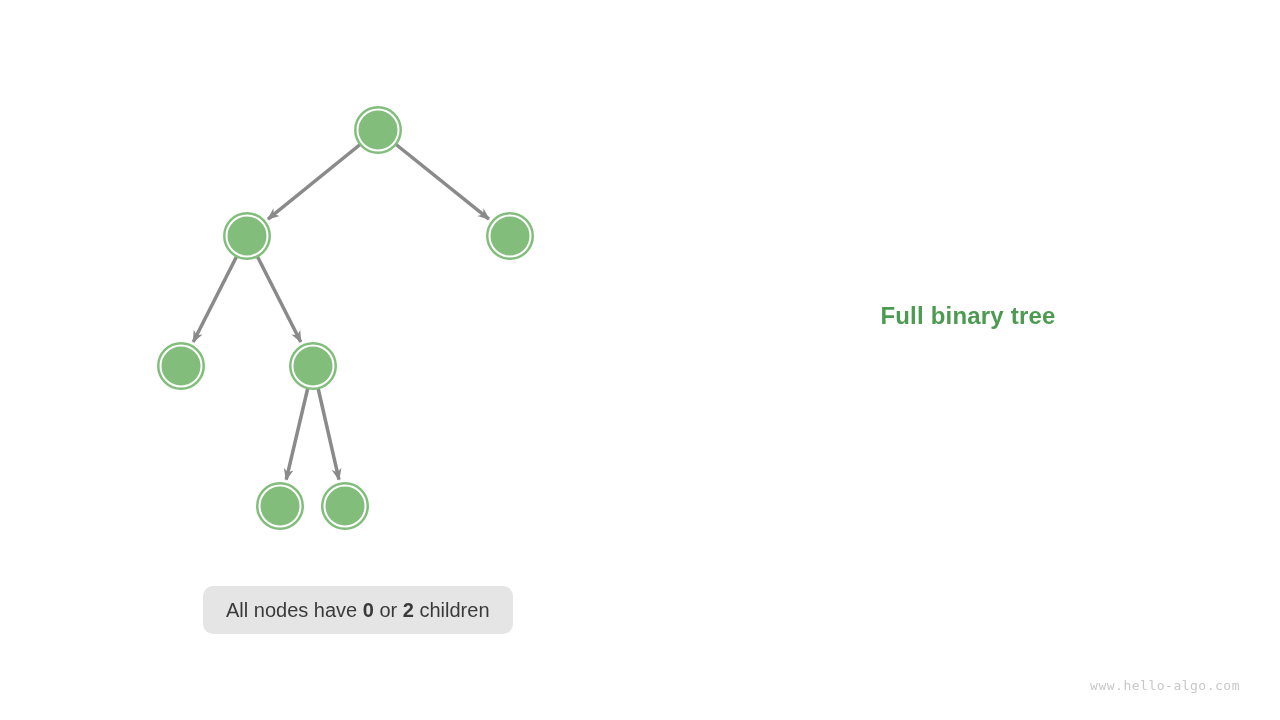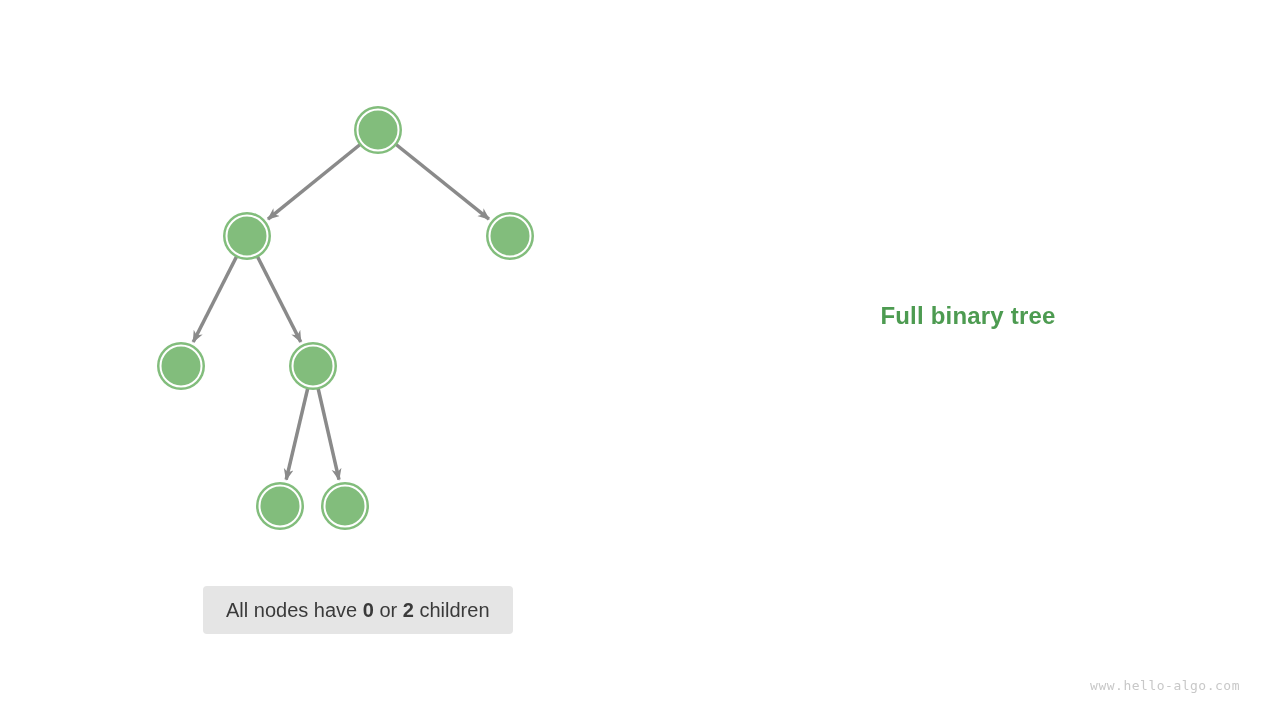--- a/index.html
+++ b/index.html
@@ -20,21 +20,21 @@
   }
 
   .caption-pill {
     position: absolute;
     left: 203px; top: 586px;
     height: 48px;
     display: inline-flex;
     align-items: center;
     padding: 0 23px;
     background: #e5e5e5;
-    border-radius: 4px;
+    border-radius: 10px;
     font-size: 20px;
     color: #3a3a3a;
     white-space: pre-wrap;
   }
   .caption-pill b { font-weight: 700; }
 
   .watermark {
     position: absolute;
     top: 678px; right: 40px;
     font-family: "DejaVu Sans Mono", monospace;

